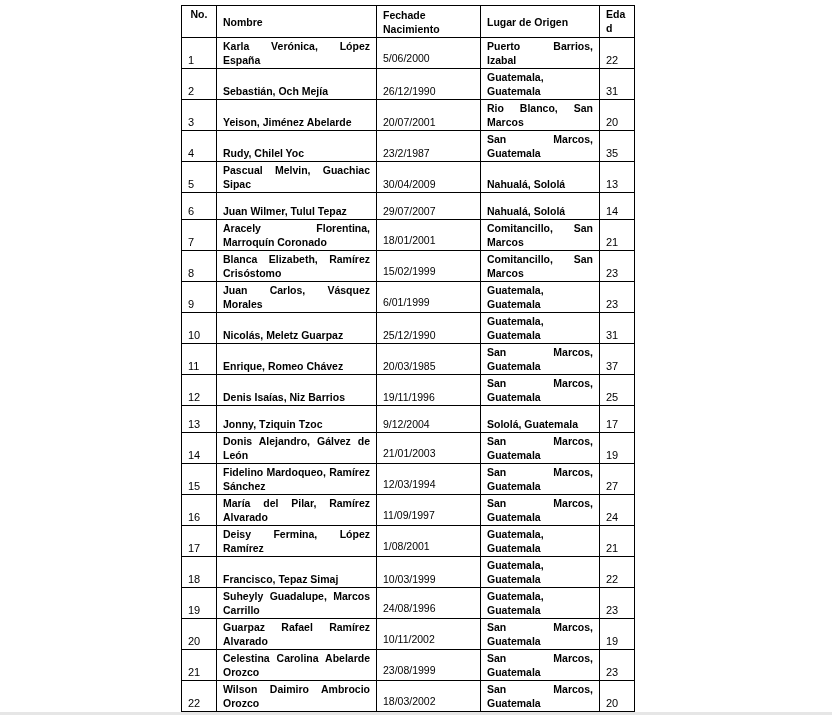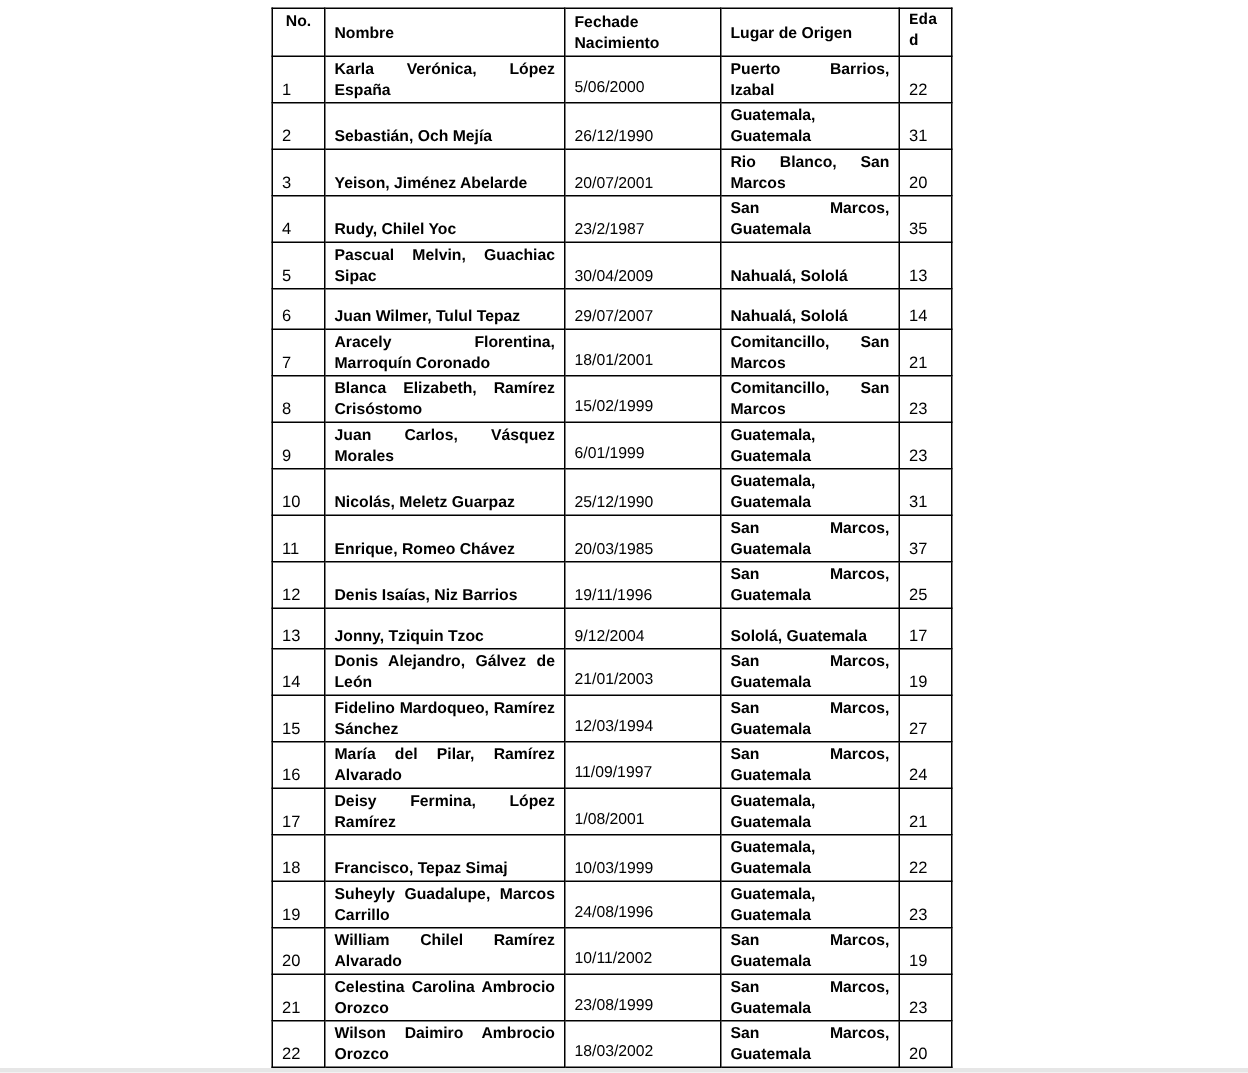--- a/index.html
+++ b/index.html
@@ -59,21 +59,20 @@
       padding-top: 1px;
     }
     table.roster th.col-fecha {
       text-align: justify;
       text-align-last: left;
     }
     table.roster th.col-edad {
       vertical-align: top;
       padding-top: 1px;
       word-break: break-all;
-      font-family: Liberation Mono, monospace;
     }
     .fecha-line1 {
       display: flex;
       justify-content: flex-start;
     }
     table.roster td {
       height: 29px;
       padding-bottom: 1px;
     }
     table.roster tr.short td {
@@ -303,30 +302,30 @@
           <td class="cell-no">19</td>
           <td class="cell-name">Suheyly Guadalupe, Marcos Carrillo</td>
           <td class="cell-date">
             <span>24/08/1996</span>
           </td>
           <td class="cell-origin">Guatemala, Guatemala</td>
           <td class="cell-age">23</td>
         </tr>
         <tr>
           <td class="cell-no">20</td>
-          <td class="cell-name">William Chilel Ramírez Alvarado</td>
+          <td class="cell-name">Guarpaz Rafael Ramírez Alvarado</td>
           <td class="cell-date">
             <span>10/11/2002</span>
           </td>
           <td class="cell-origin">San Marcos, Guatemala</td>
           <td class="cell-age">19</td>
         </tr>
         <tr>
           <td class="cell-no">21</td>
-          <td class="cell-name">Celestina Carolina Ambrocio Orozco</td>
+          <td class="cell-name">Celestina Carolina Abelarde Orozco</td>
           <td class="cell-date">
             <span>23/08/1999</span>
           </td>
           <td class="cell-origin">San Marcos, Guatemala</td>
           <td class="cell-age">23</td>
         </tr>
         <tr>
           <td class="cell-no">22</td>
           <td class="cell-name">Wilson Daimiro Ambrocio Orozco</td>
           <td class="cell-date">

